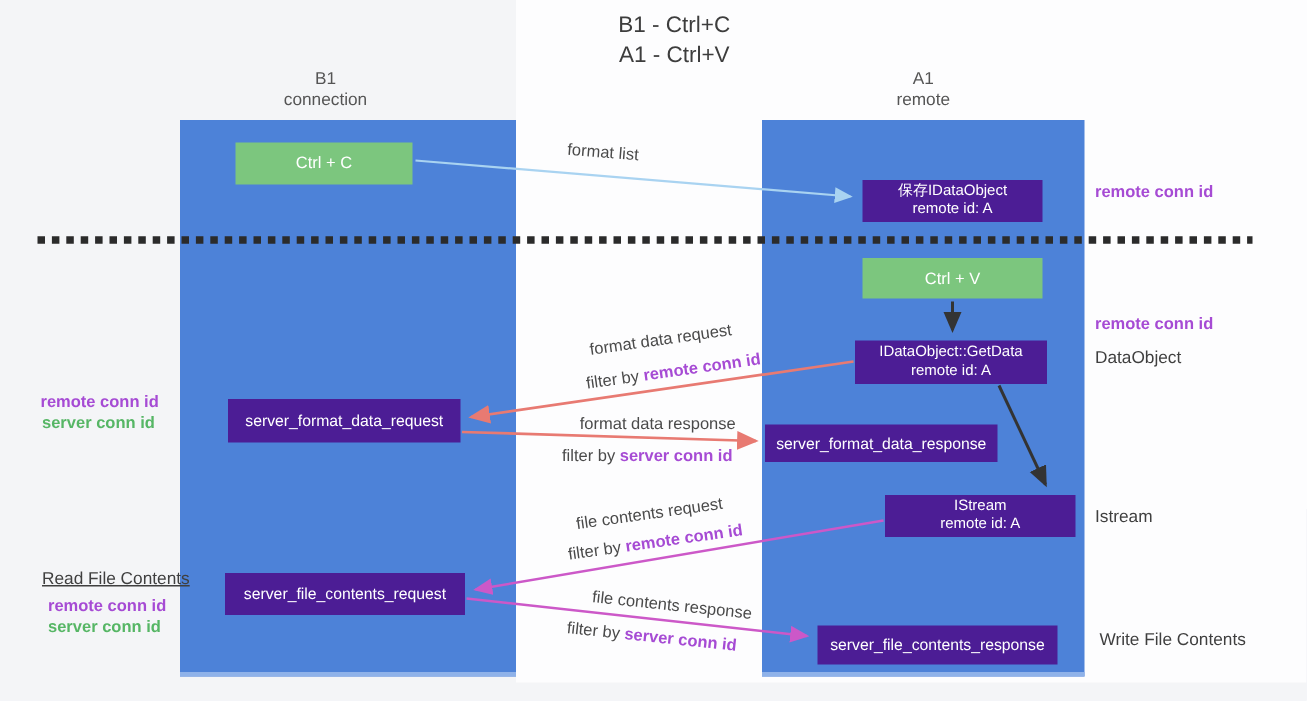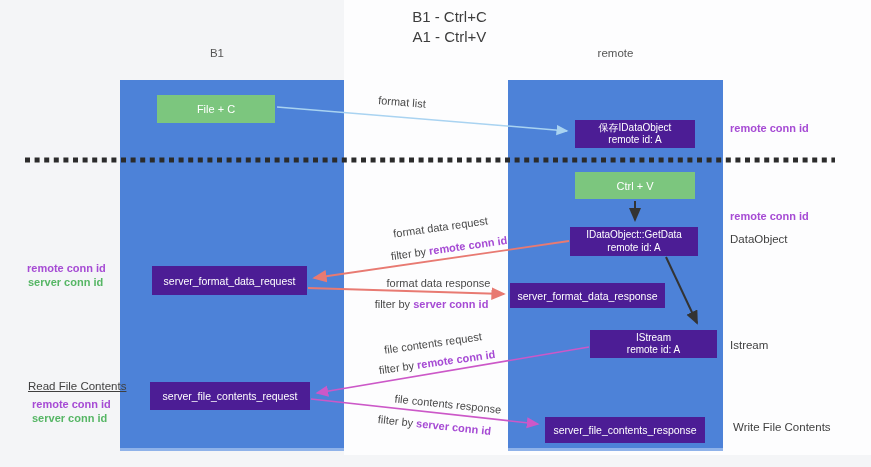--- a/index.html
+++ b/index.html
@@ -86,30 +86,32 @@
 
   <div class="white-band"></div>
 
   <div class="title">
     <div>B1 - Ctrl+C</div>
     <div>A1 - Ctrl+V</div>
   </div>
 
   <div class="lane-header lane-header-left">
     <div>B1</div>
+    <div>connection</div>
   </div>
   <div class="lane-header lane-header-right">
+    <div>A1</div>
     <div>remote</div>
   </div>
 
   <div class="lane lane-left"></div>
   <div class="lane lane-right"></div>
 
   <div class="node node-green" style="left:157px;top:95px;width:118px;height:28px;">
-    <div>File + C</div>
+    <div>Ctrl + C</div>
   </div>
 
   <div class="node node-orange two-line" style="left:575px;top:120px;width:120px;height:28px;">
     <div>保存IDataObject</div>
     <div>remote id: A</div>
   </div>
 
   <div class="node node-green" style="left:575px;top:172px;width:120px;height:27px;">
     <div>Ctrl + V</div>
   </div>

